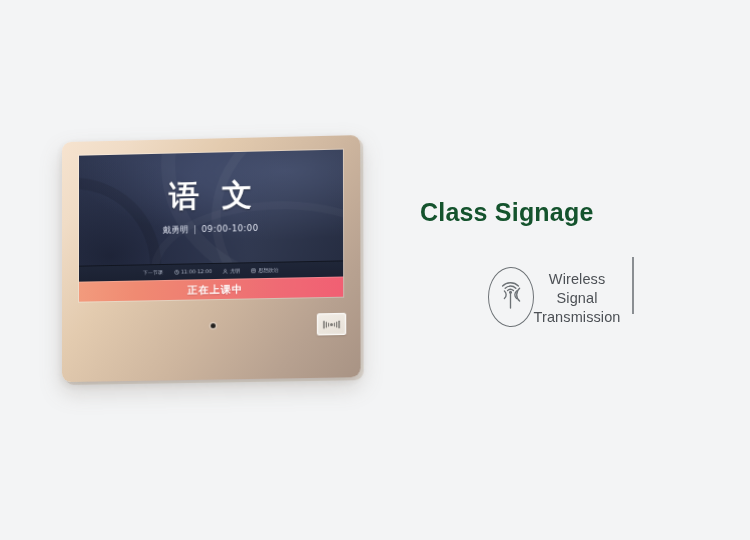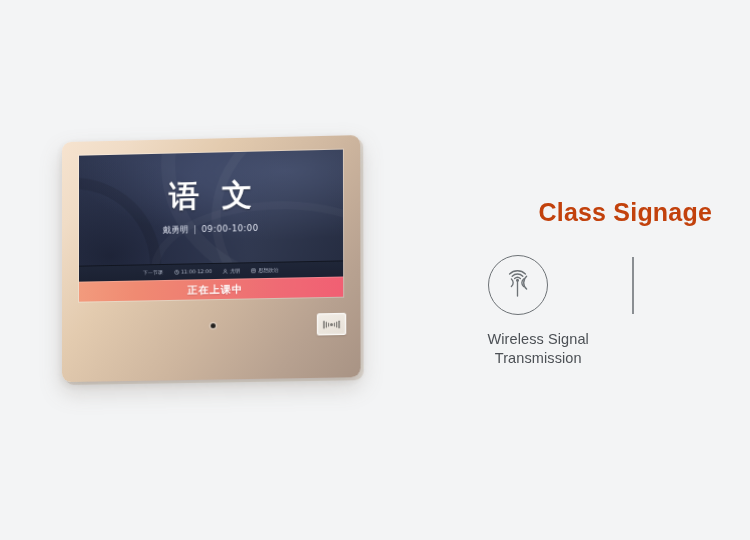--- a/index.html
+++ b/index.html
@@ -210,40 +210,40 @@
 
   
   .panel {
     position: absolute;
     left: 420px;
     top: 196px;
     width: 292px;
   }
 
   .panel-title {
-    text-align: right;
-    color: #c2410c;
+    text-align: left;
+    color: #14532d;
     font-size: 25px;
     line-height: 32px;
     font-weight: 700;
     letter-spacing: 0.2px;
   }
 
   .features {
     display: flex;
     align-items: flex-start;
     justify-content: center;
     margin-top: 27px;
   }
 
   .feature {
     width: 133px;
     display: flex;
-    flex-direction: column;
-    align-items: flex-start;
+    flex-direction: row;
+    align-items: flex-end;
   }
 
   .feature-circle {
     width: 60px;
     height: 60px;
     border-radius: 50%;
     border: 1.4px solid #6d7276;
     display: flex;
     align-items: center;
     justify-content: center;

